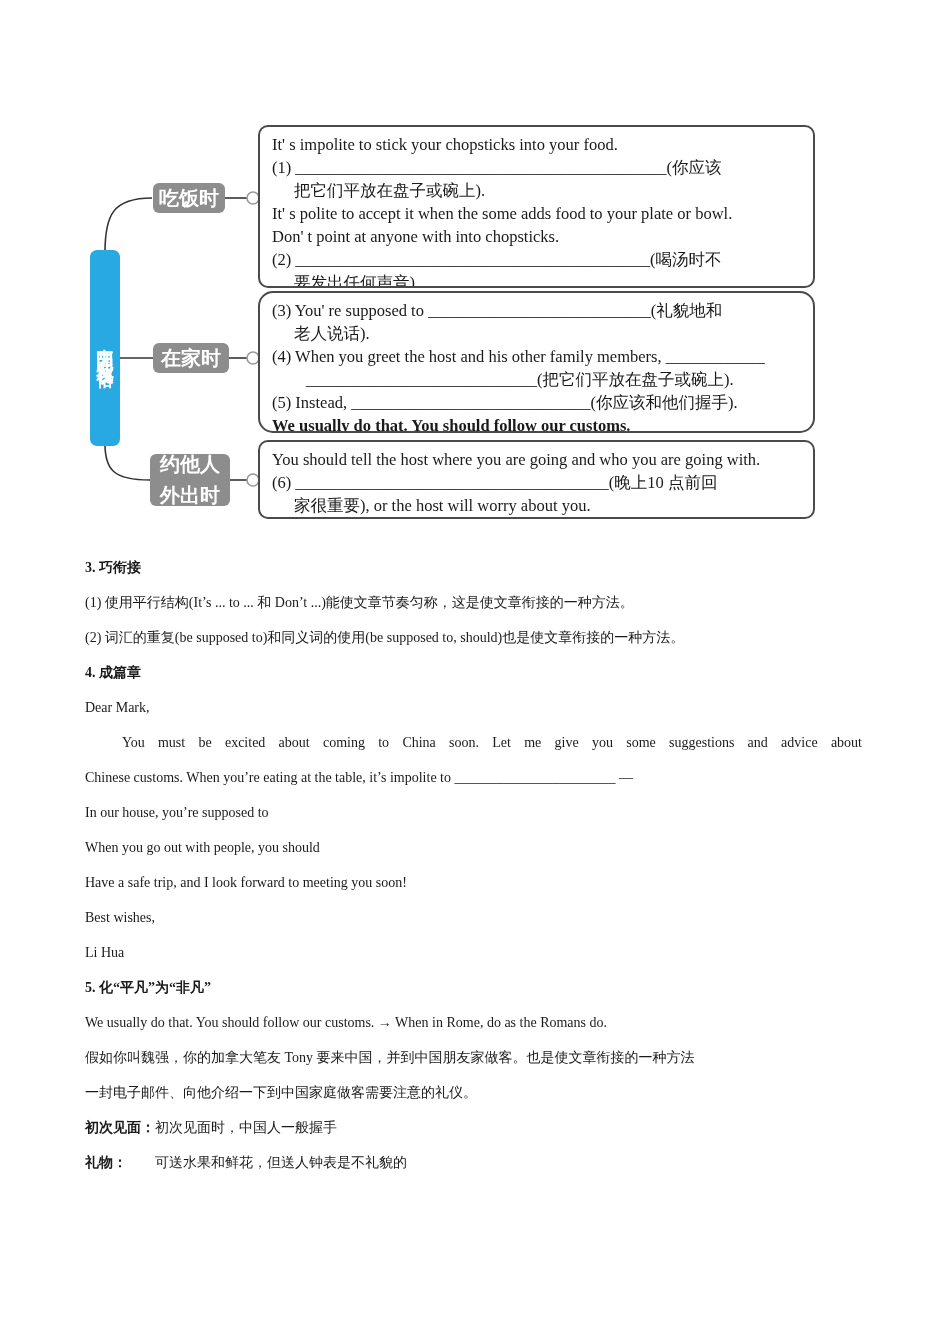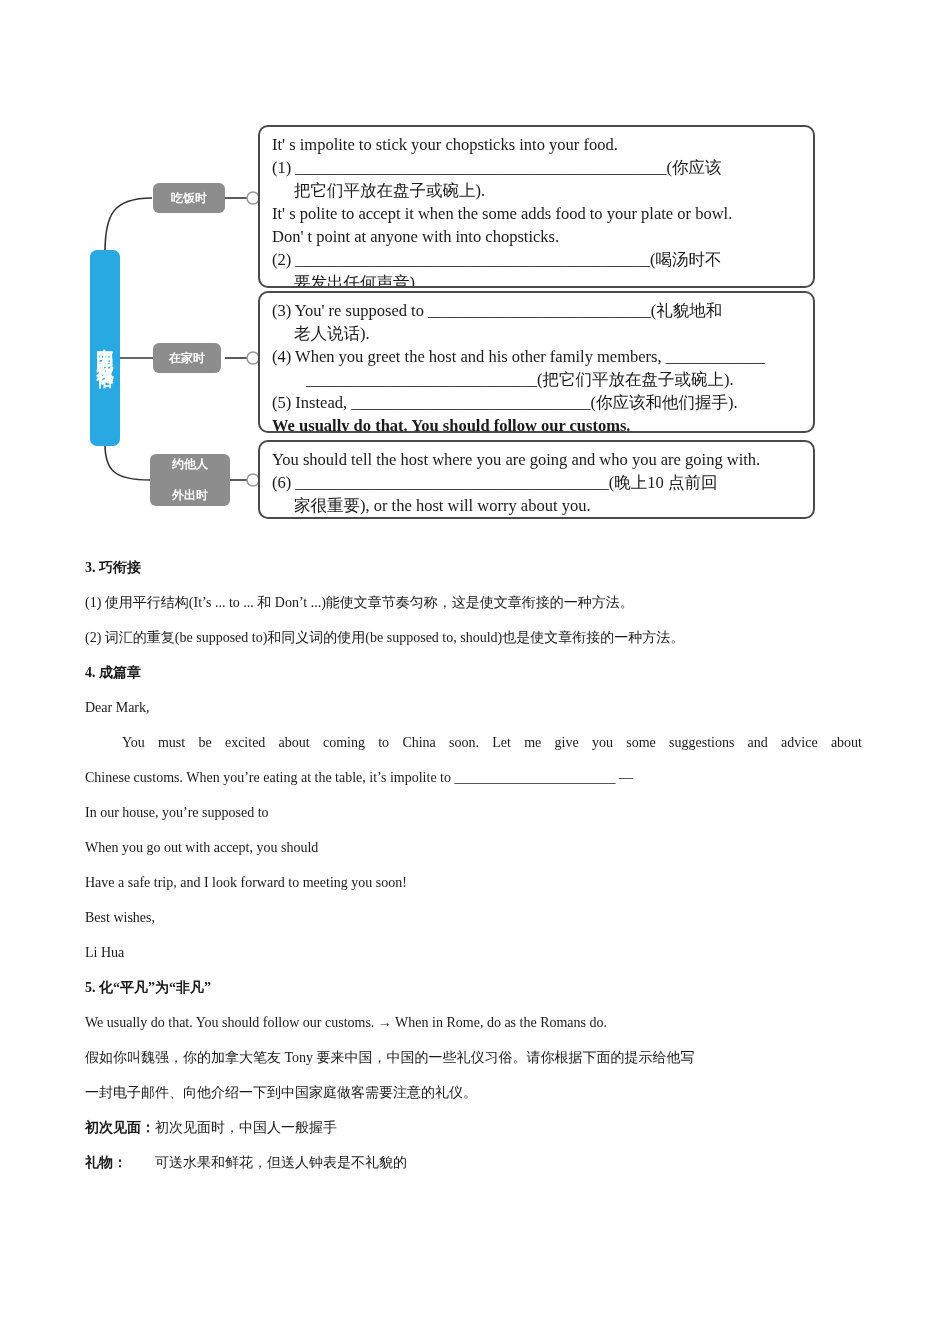--- a/index.html
+++ b/index.html
@@ -14,34 +14,34 @@
   .root-node {
     position:absolute; left:90px; top:250px; width:30px; height:196px;
     background:#29a9e1; border-radius:7px; color:#ffffff;
     font-family:"Liberation Sans","DejaVu Sans",sans-serif; font-weight:bold;
     font-size:17px; writing-mode:vertical-lr; text-orientation:upright;
     display:flex; align-items:center; justify-content:center; letter-spacing:3px;
   }
   .branch-node {
     position:absolute; background:#8d8d8d; border-radius:6px; color:#ffffff;
     font-family:"Liberation Sans","DejaVu Sans",sans-serif; font-weight:bold;
-    font-size:12px; display:flex; flex-direction:column; align-items:center;
+    font-size:20px; display:flex; flex-direction:column; align-items:center;
     justify-content:center; line-height:21px; text-align:center;
   }
   .bn1 { left:153px; top:183px; width:72px; height:30px; }
-  .bn2 { left:153px; top:343px; width:68px; height:30px; }
+  .bn2 { left:153px; top:343px; width:76px; height:30px; }
   .bn3 { left:150px; top:454px; width:80px; height:52px;justify-content:space-between; }
   .info-box {
     position:absolute; left:258px; width:557px;
     border:2px solid #4a4a4a; border-radius:10px; background:#ffffff;
     padding:6px 12px 4px 12px; box-sizing:border-box;
     font-size:16.5px; line-height:23px; overflow:hidden;
   }
   .ib1 { top:125px; height:163px; }
-  .ib2 { top:291px; height:142px; }
+  .ib2 { top:291px; height:142px;border-radius:15px; }
   .ib3 { top:440px; height:79px; }
   .info-box .ln { white-space:nowrap; }
   .info-box .indent { padding-left:22px; }
   .info-box .indent2 { padding-left:34px; }
   .info-box .bold { font-weight:bold; }
   
   .bodytext {
     position:absolute; left:85px; top:550px; width:780px;
     font-size:14px; line-height:35px;
   }
@@ -117,28 +117,28 @@
 
     <p class="h">3. 巧衔接</p>
     <p>(1) 使用平行结构(It’s ... to ...  和 Don’t ...)能使文章节奏匀称，这是使文章衔接的一种方法。</p>
     <p>(2) 词汇的重复(be supposed to)和同义词的使用(be supposed to, should)也是使文章衔接的一种方法。</p>
 
     <p class="h">4. 成篇章</p>
     <p>Dear Mark,</p>
     <p class="justified">You must be excited about coming to China soon. Let me give you some suggestions and advice about</p>
     <p><span>Chinese customs. When you’re eating at the table, it’s impolite to </span><span>_______________________</span><span class="blank-dash"> —</span></p>
     <p>In our house, you’re supposed to</p>
-    <p>When you go out with accept, you should</p>
+    <p>When you go out with people, you should</p>
     <p>Have a safe trip, and I look forward to meeting you soon!</p>
     <p>Best wishes,</p>
     <p>Li Hua</p>
 
     <p class="h">5. 化“平凡”为“非凡”</p>
     <p>We usually do that. You should follow our customs. → When in Rome, do as the Romans do.</p>
 
-    <p>假如你叫魏强，你的加拿大笔友 Tony 要来中国，中国的一些礼仪习俗。请你根据下面的提示给他写</p>
+    <p>假如你叫魏强，你的加拿大笔友 Tony 要来中国，并到中国朋友家做客。也是使文章衔接的一种方法</p>
     <p>一封电子邮件、向他介绍一下到中国家庭做客需要注意的礼仪。</p>
 
     <p><span class="hint-label">初次见面：</span><span>初次见面时，中国人一般握手</span></p>
     <p><span class="hint-label">礼物：</span><span class="hint-gap"></span><span>可送水果和鲜花，但送人钟表是不礼貌的</span></p>
   </div>
 
 </div>
 
 </body></html>

